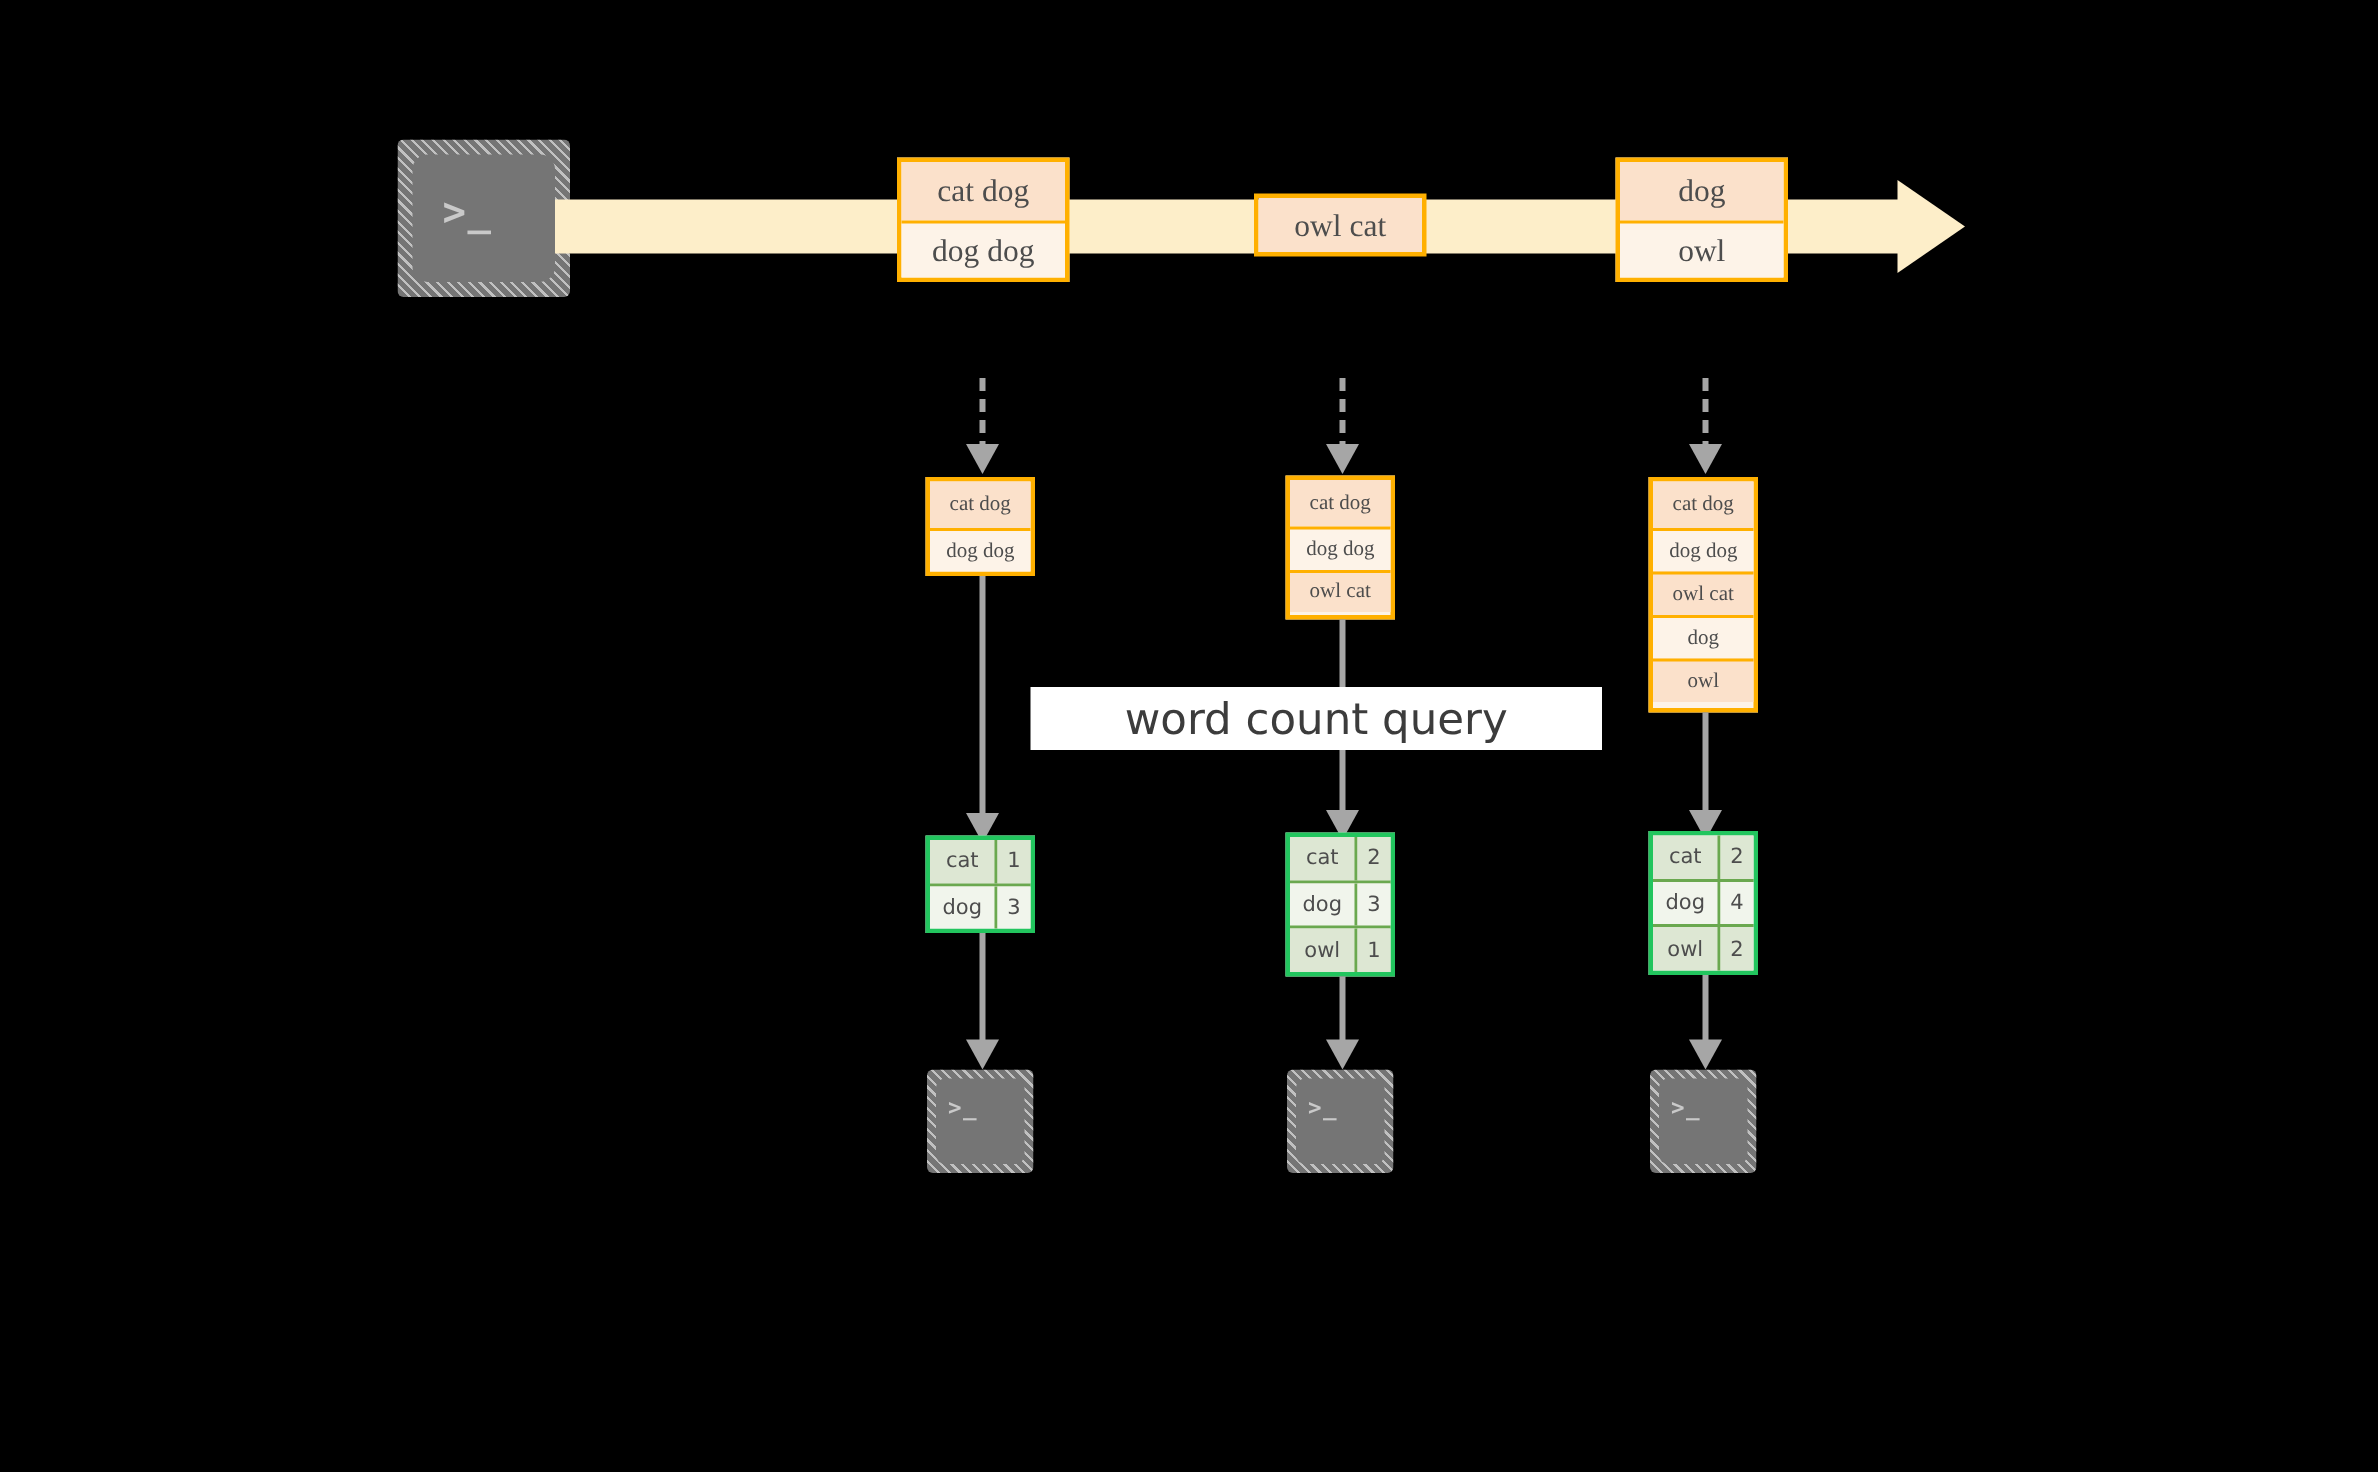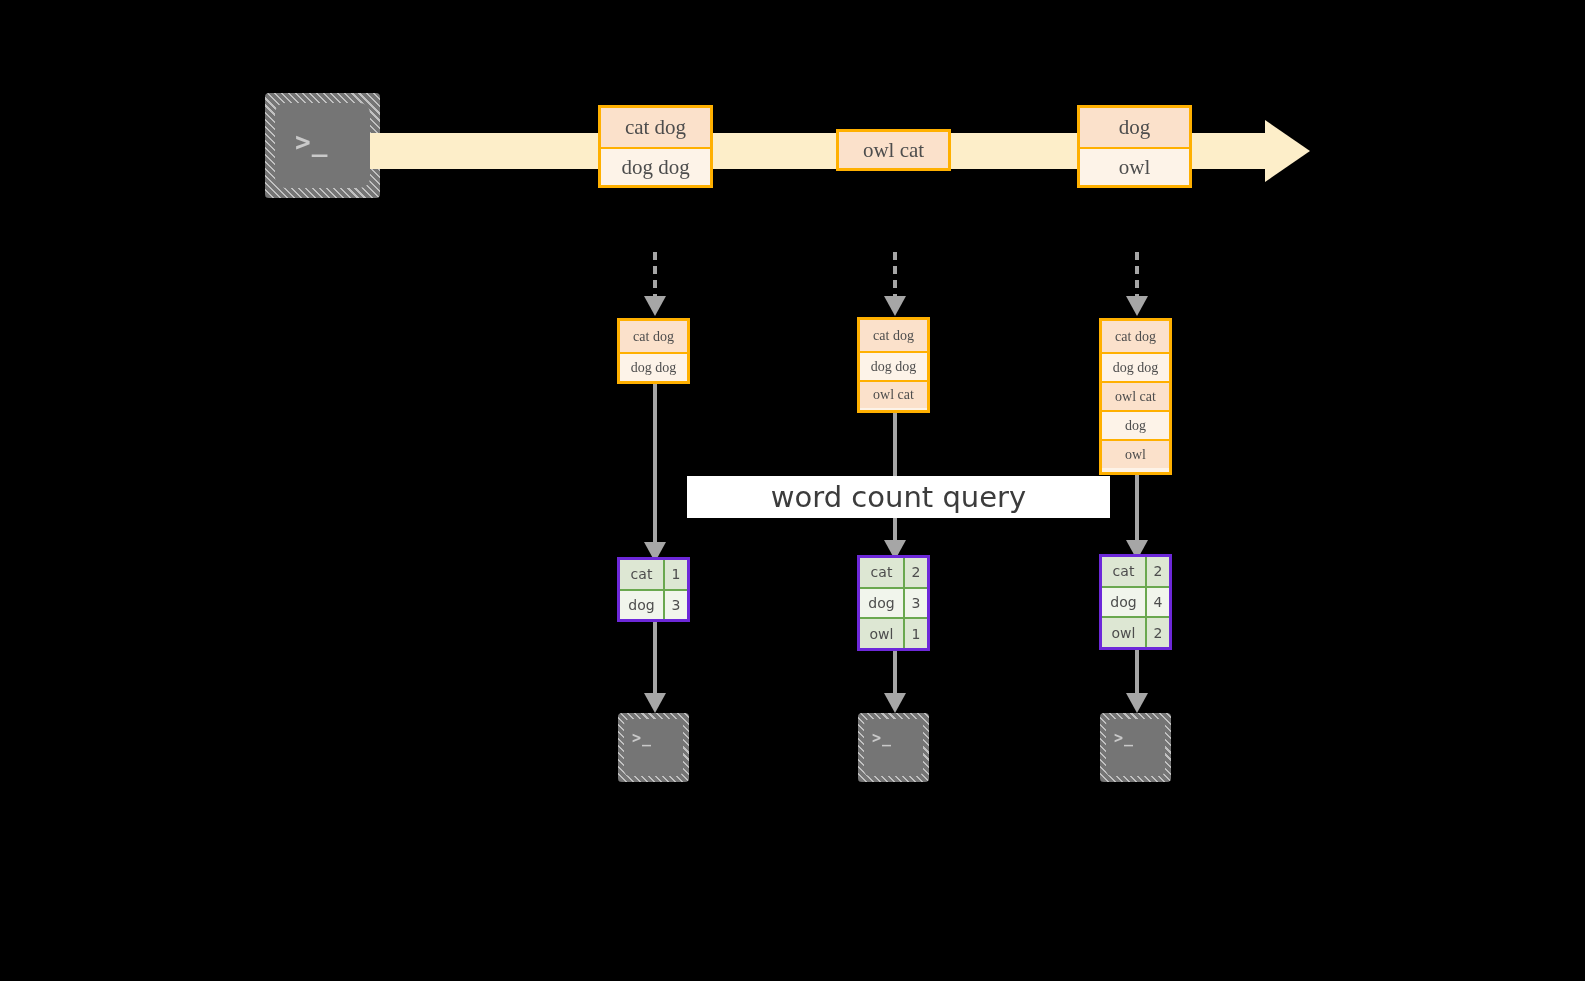--- a/index.html
+++ b/index.html
@@ -77,21 +77,21 @@
     white-space: nowrap;
   }
   .rec-row.dark  { background: #fbe1cb; }
   .rec-row.light { background: #fdf3e8; }
   .rec-row + .rec-row { border-top: 2px solid #ffb000; }
 
   
   .res-box {
     position: absolute;
     box-sizing: border-box;
-    border: 3px solid #6d28d9;
+    border: 3px solid #22c55e;
     background: #eef3e9;
     display: flex;
     flex-direction: column;
   }
   .res-row {
     display: flex;
     flex: 1 1 auto;
     box-sizing: border-box;
   }
   .res-row + .res-row { border-top: 2px solid #6aa84f; }
@@ -261,15 +261,15 @@
   </div>
 
   <div class="conn-line" style="left:1135px; top:650px; height:50px;"></div>
   <div class="conn-head" style="left:1126px; top:693px;"></div>
 
   <div class="terminal small" style="left:1100px; top:713px; width:71px; height:69px;">
     <div class="inner"></div>
     <div class="glyph" style="left:14px; top:18px; font-size:15px;">&gt;_</div>
   </div>
 
-  <div class="query-banner" style="left:687px; top:476px; width:423px; height:42px; font-size:29px;">word count query</div>
+  <div class="query-banner" style="left:687px; top:458px; width:381px; height:42px; font-size:29px;">word count query</div>
 
 </div>
 
 </body></html>

